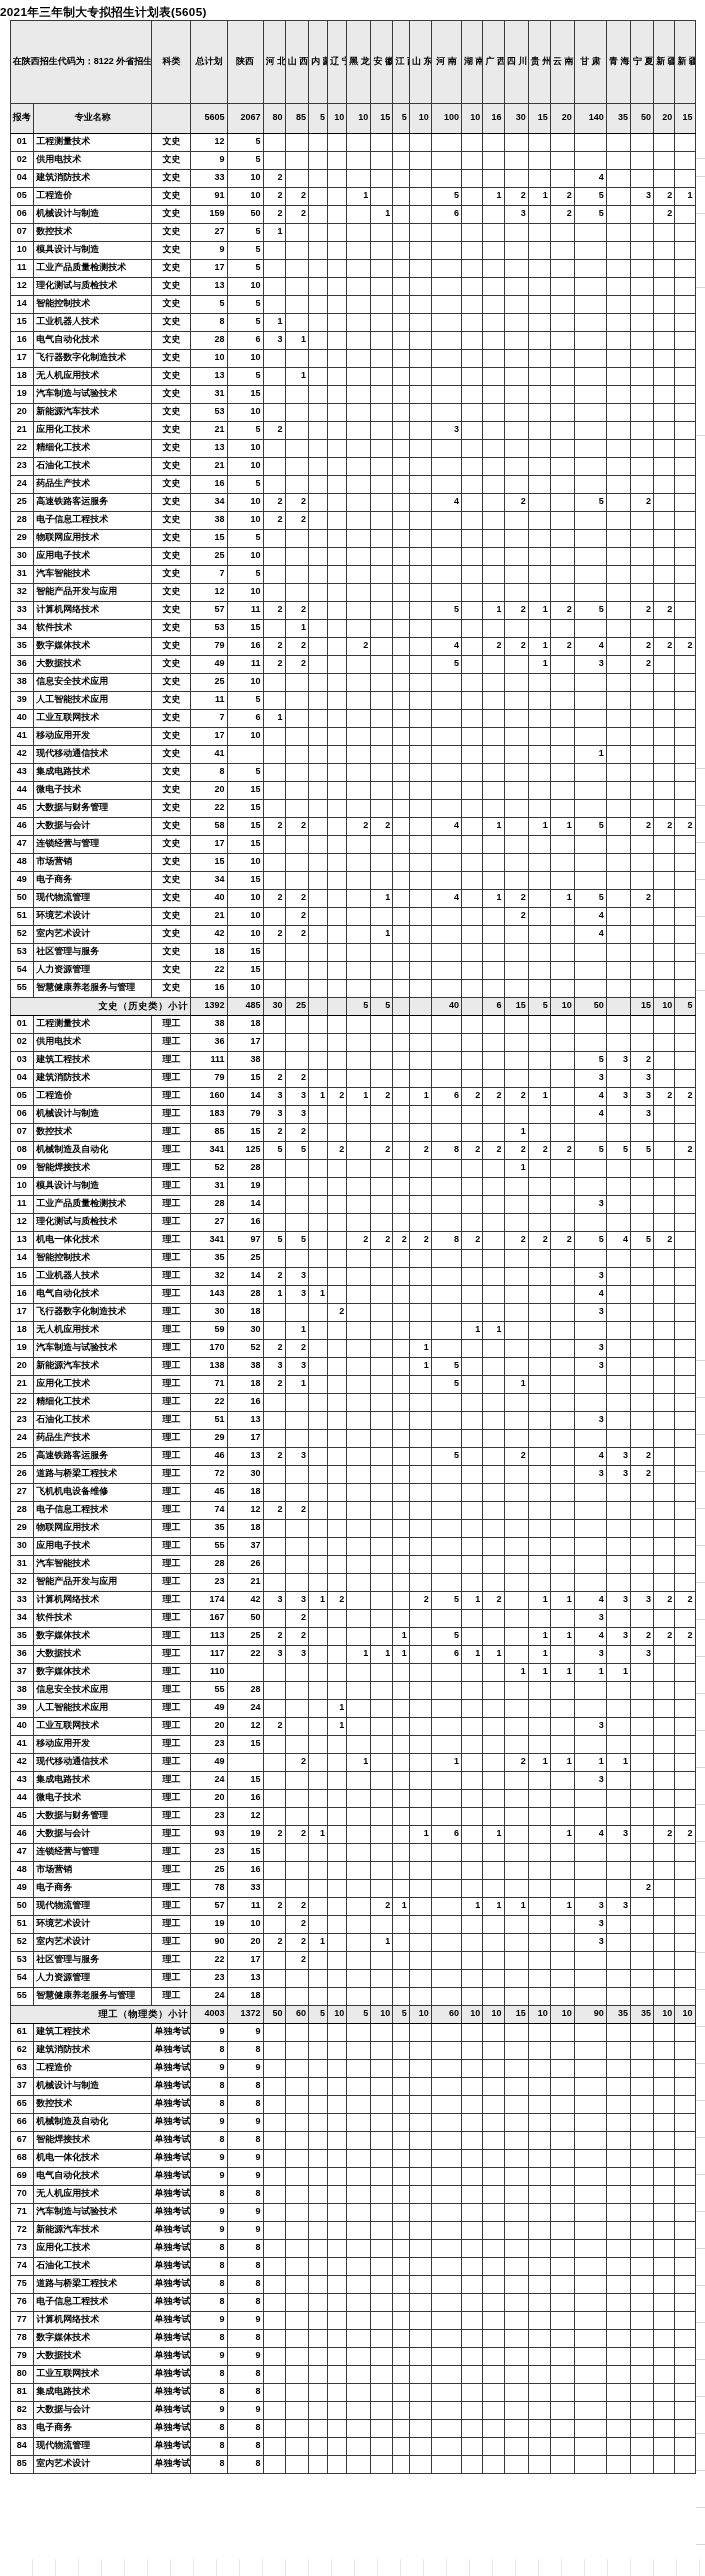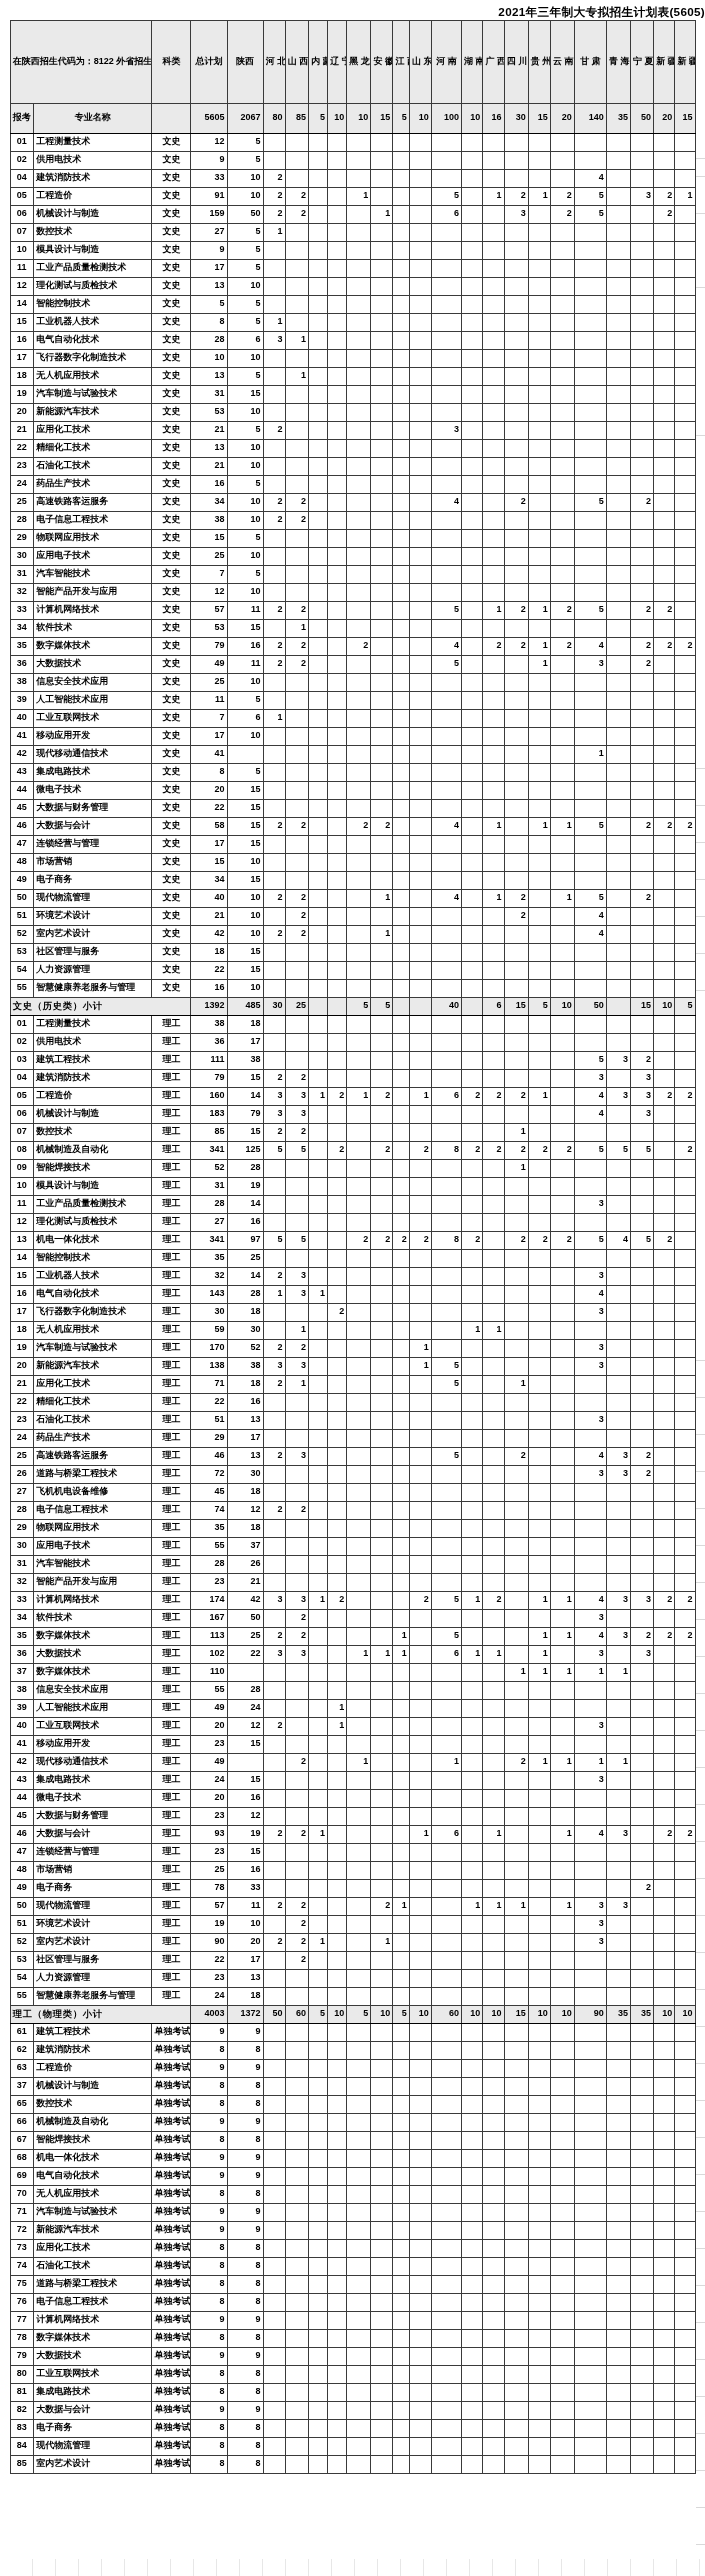--- a/index.html
+++ b/index.html
@@ -2,21 +2,21 @@
 <html style="font-size:11px"><head>
 <meta charset="utf-8">
 <style>
   html,body{margin:0;padding:0;}
   body{
     width:705px;height:2576px;background:#ffffff;position:relative;
     font-family:"Liberation Sans","DejaVu Sans",sans-serif;color:#000;
     overflow:hidden;
   }
   .page-title{
-    text-align:right;font-size:11.7px;font-weight:700;padding-top:4.8px;height:15px;
+    text-align:left;font-size:11.7px;font-weight:700;padding-top:4.8px;height:15px;
     letter-spacing:0.3px;
   }
   table.plan{
     border-collapse:collapse;table-layout:fixed;
     margin-left:9.6px;width:686px;
     border:1.4px solid #000;
   }
   table.plan th,table.plan td{
     border:0.7px solid #3a3a3a;
     padding:0 2.1px;overflow:hidden;white-space:nowrap;
@@ -32,21 +32,21 @@
   th.hlabel{font-size:9.3px;}
   th.codehdr{text-align:center;white-space:pre-line;font-size:8.6px;line-height:1.3;}
   th.num,td.num{text-align:right;font-weight:600;}
   td.code{text-align:center;font-weight:600;}
   td.name{text-align:left;font-weight:600;padding-left:2.8px;}
   td.cat{text-align:center;font-size:8.3px;font-weight:600;padding:0 0.7px;}
   tr.sub td{
     background:#eaeaea;font-weight:700;
     border-top:1.7px solid #000;border-bottom:1.7px solid #000;
   }
-  tr.sub td.slabel{text-align:left;font-size:9.3px;letter-spacing:0.7px;}
+  tr.sub td.slabel{text-align:right;font-size:9.3px;letter-spacing:0.7px;}
   
   .grid-right{
     position:absolute;top:140px;left:696px;width:9px;height:2418px;
     background:repeating-linear-gradient(to bottom,#ffffff 0,#ffffff 18px,#d9d9d9 18px,#d9d9d9 18.5px);
   }
   .grid-bottom{
     position:absolute;left:9.6px;top:2559px;width:693px;height:17px;
     border-bottom:0.7px solid #e0e0e0;
     background:repeating-linear-gradient(to right,#ffffff 0,#ffffff 22px,#dddddd 22px,#dddddd 23px);
     opacity:.7;
@@ -2340,21 +2340,21 @@
         <td class="num">4</td>
         <td class="num">3</td>
         <td class="num">2</td>
         <td class="num">2</td>
         <td class="num">2</td>
       </tr>
       <tr>
         <td class="code">36</td>
         <td class="name">大数据技术</td>
         <td class="cat">理工</td>
-        <td class="num">102</td>
+        <td class="num">117</td>
         <td class="num">22</td>
         <td class="num">3</td>
         <td class="num">3</td>
         <td class="num"></td>
         <td class="num"></td>
         <td class="num">1</td>
         <td class="num">1</td>
         <td class="num">1</td>
         <td class="num"></td>
         <td class="num">6</td>

